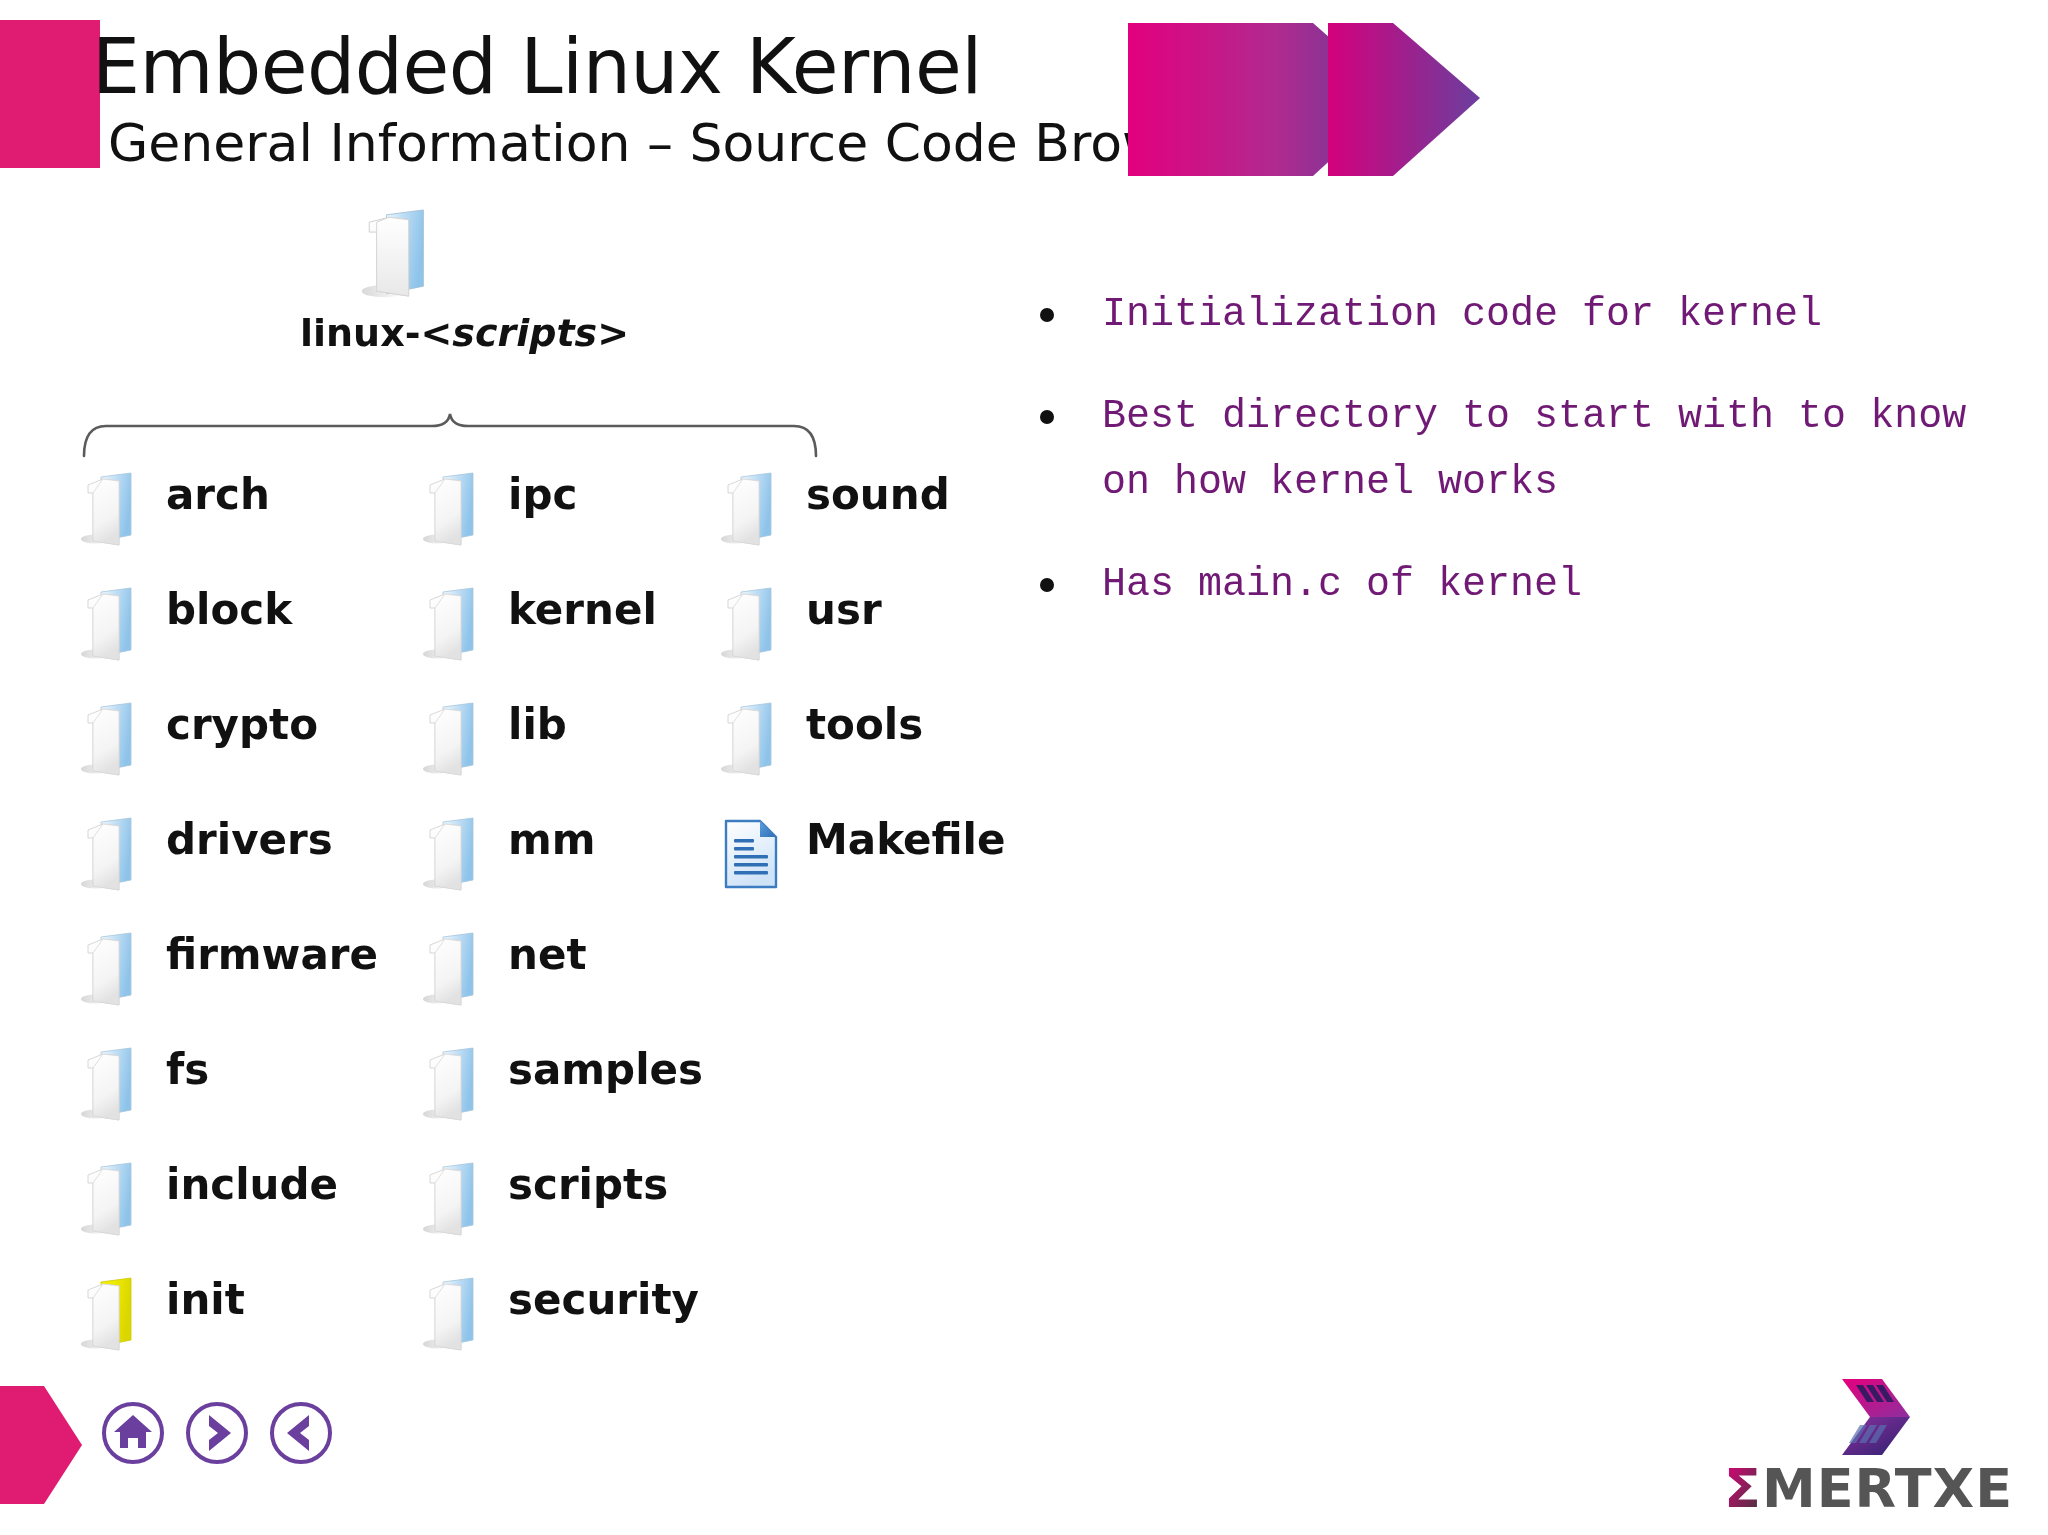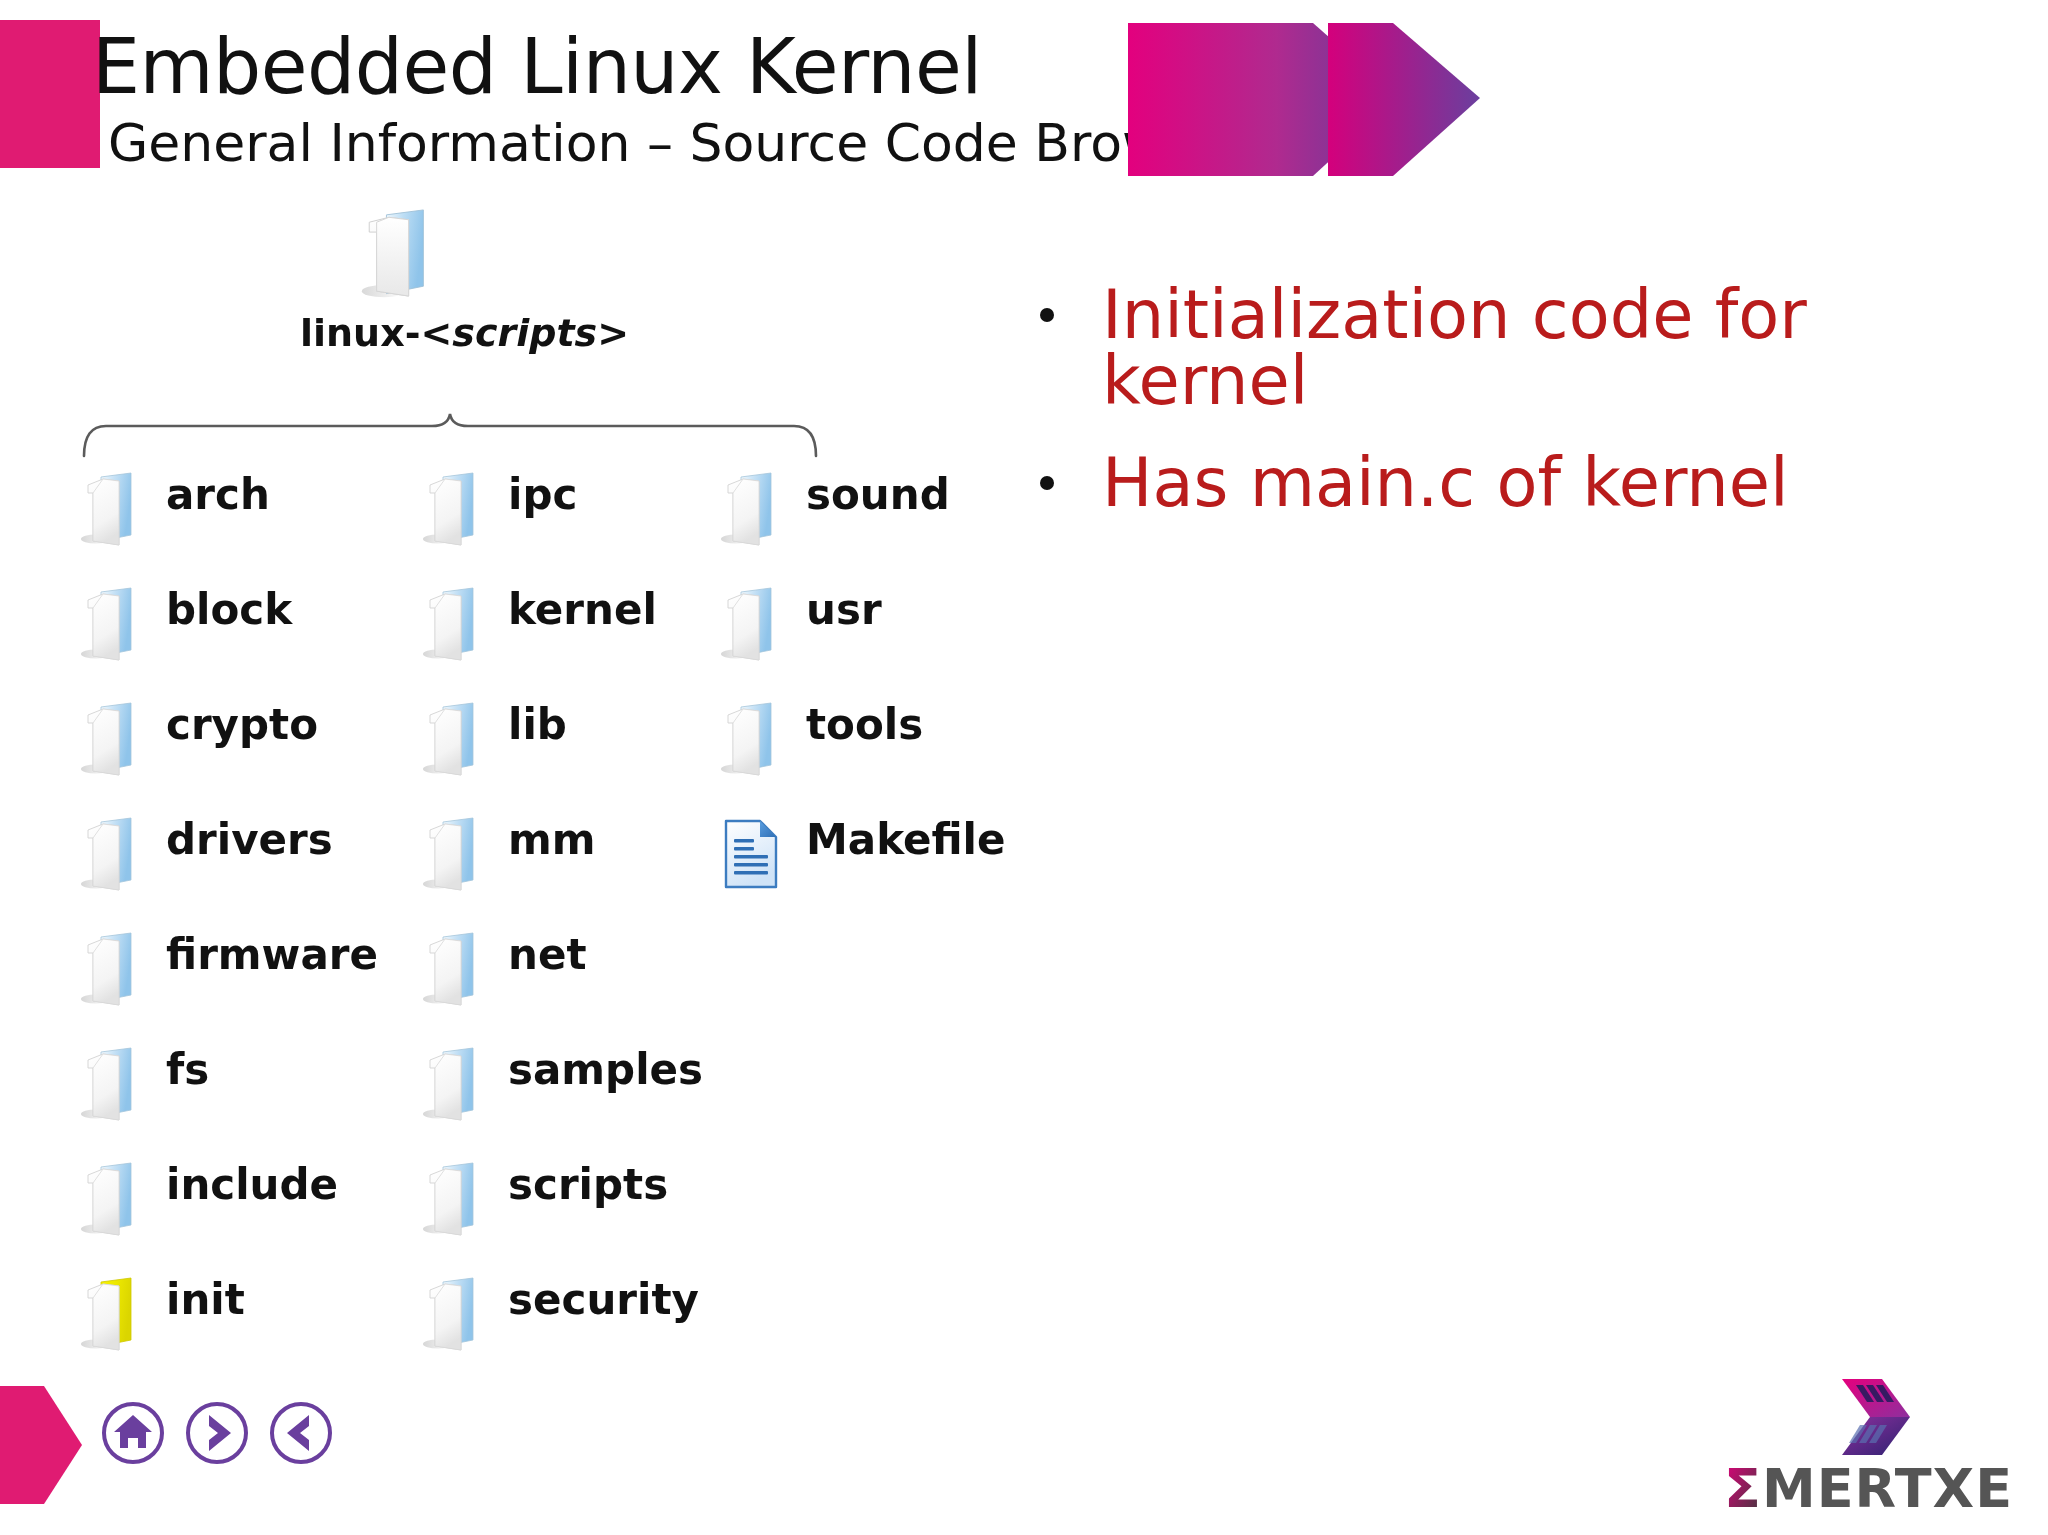--- a/index.html
+++ b/index.html
@@ -121,24 +121,25 @@
   .bullet-dot {
     flex: 0 0 auto;
     width: 14px;
     height: 14px;
     border-radius: 50%;
     background: #111;
     margin-top: 26px;
     margin-right: 48px;
   }
   .bullet-text {
-    font-size: 67px;
+    font-size: 40px;
     line-height: 66px;
-    color: #b91c1c;
+    color: #701a75;
     font-weight: 400;
+    font-family: Liberation Mono, monospace;
   }
 
   
   .footer-wedge {
     position: absolute;
     left: 0;
     top: 1386px;
     width: 82px;
     height: 118px;
   }
@@ -716,20 +717,24 @@
     </g>
   </svg>
       <span class="entry-label">Makefile</span>
     </div>
   </div>
 
 <div class="bullets">
     <div class="bullet-row">
       <span class="bullet-dot"></span>
      <span class="bullet-text">Initialization code for kernel</span>
+    </div>
+    <div class="bullet-row">
+      <span class="bullet-dot"></span>
+     <span class="bullet-text">Best directory to start with to know on how kernel works</span>
     </div>
     <div class="bullet-row">
       <span class="bullet-dot"></span>
      <span class="bullet-text">Has main.c of kernel</span>
     </div>
   </div>
 
 <svg class="footer-wedge" viewBox="0 0 82 118">
   <polygon points="0,0 44,0 82,59 44,118 0,118" fill="#e01b72"></polygon>
 </svg>

